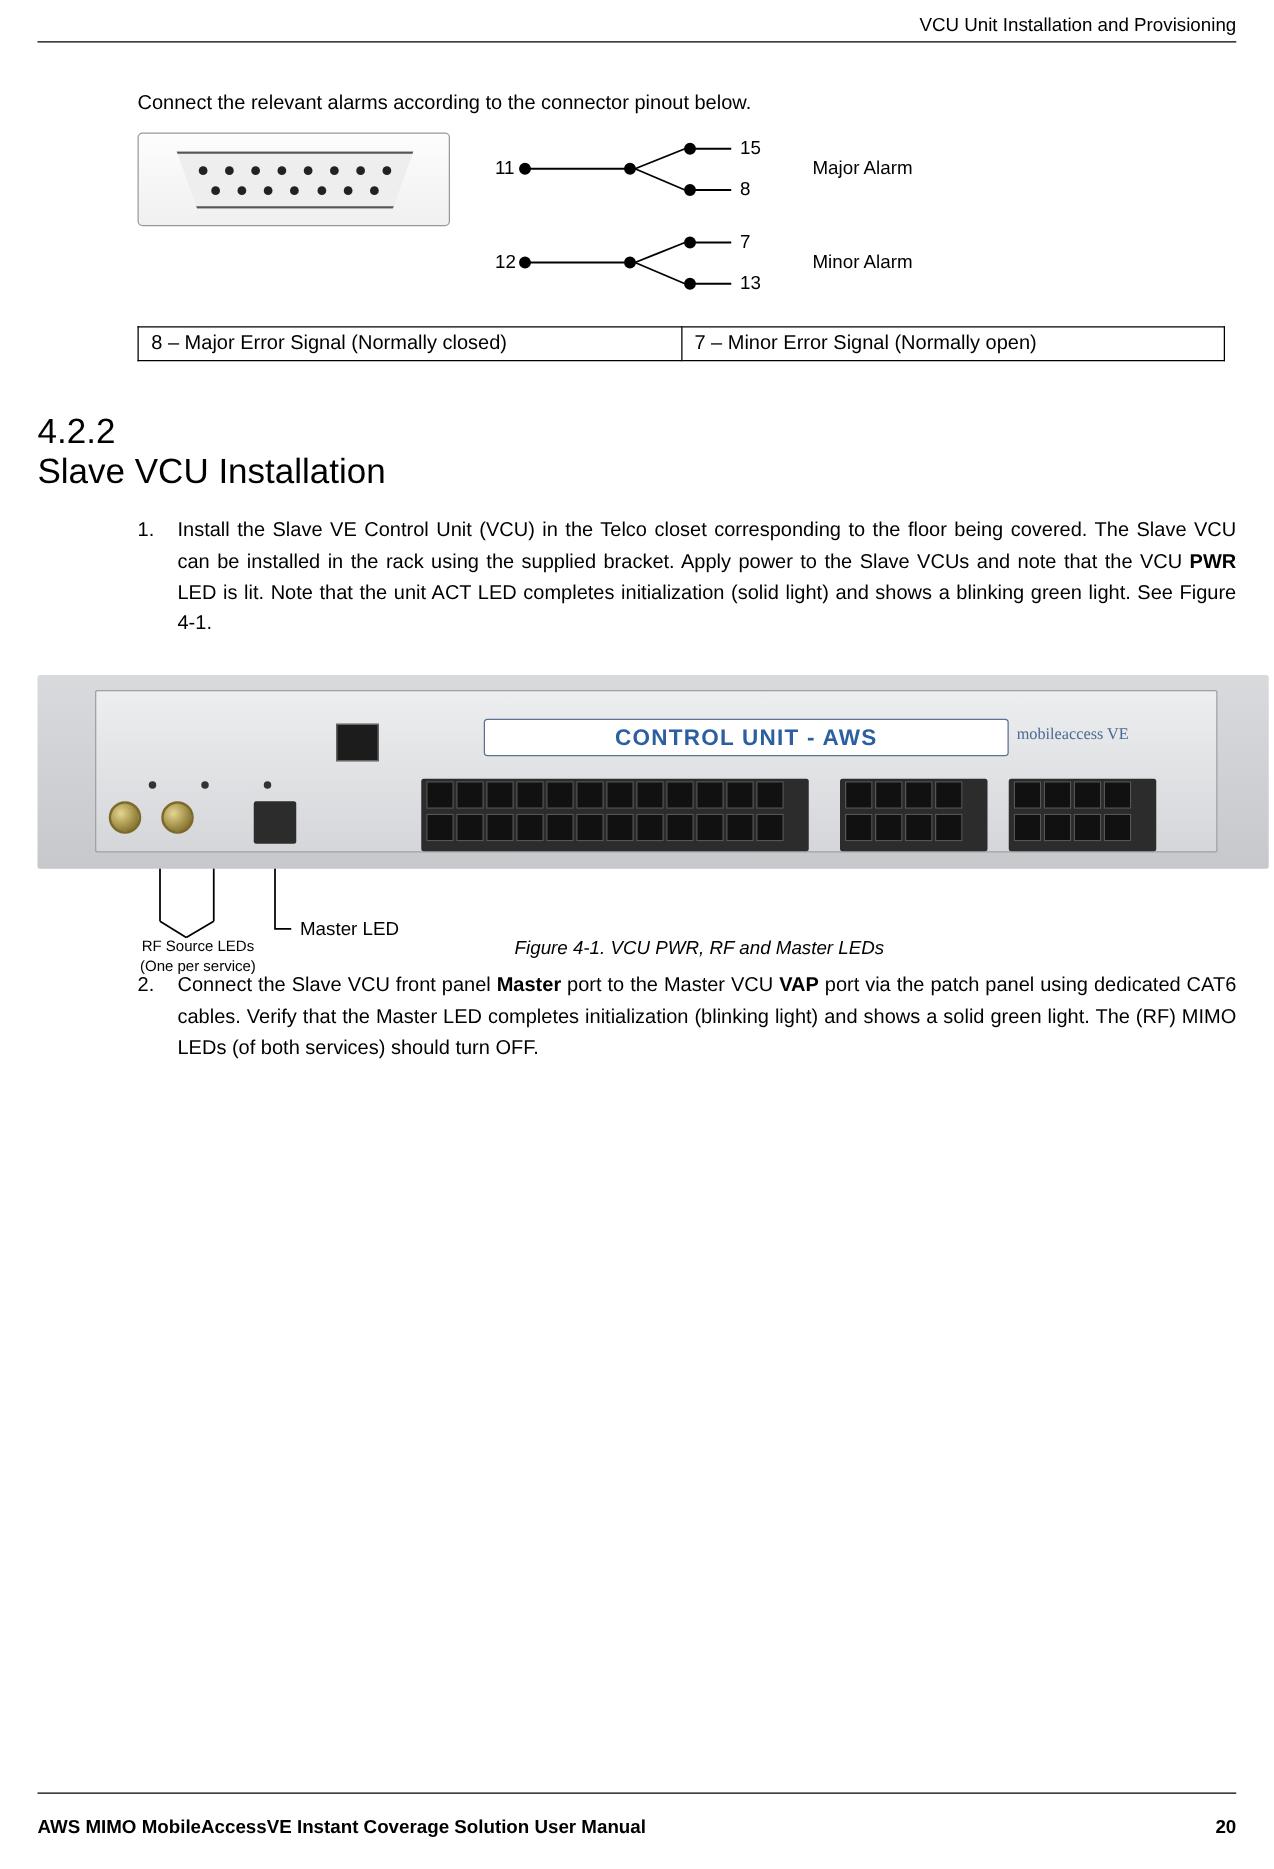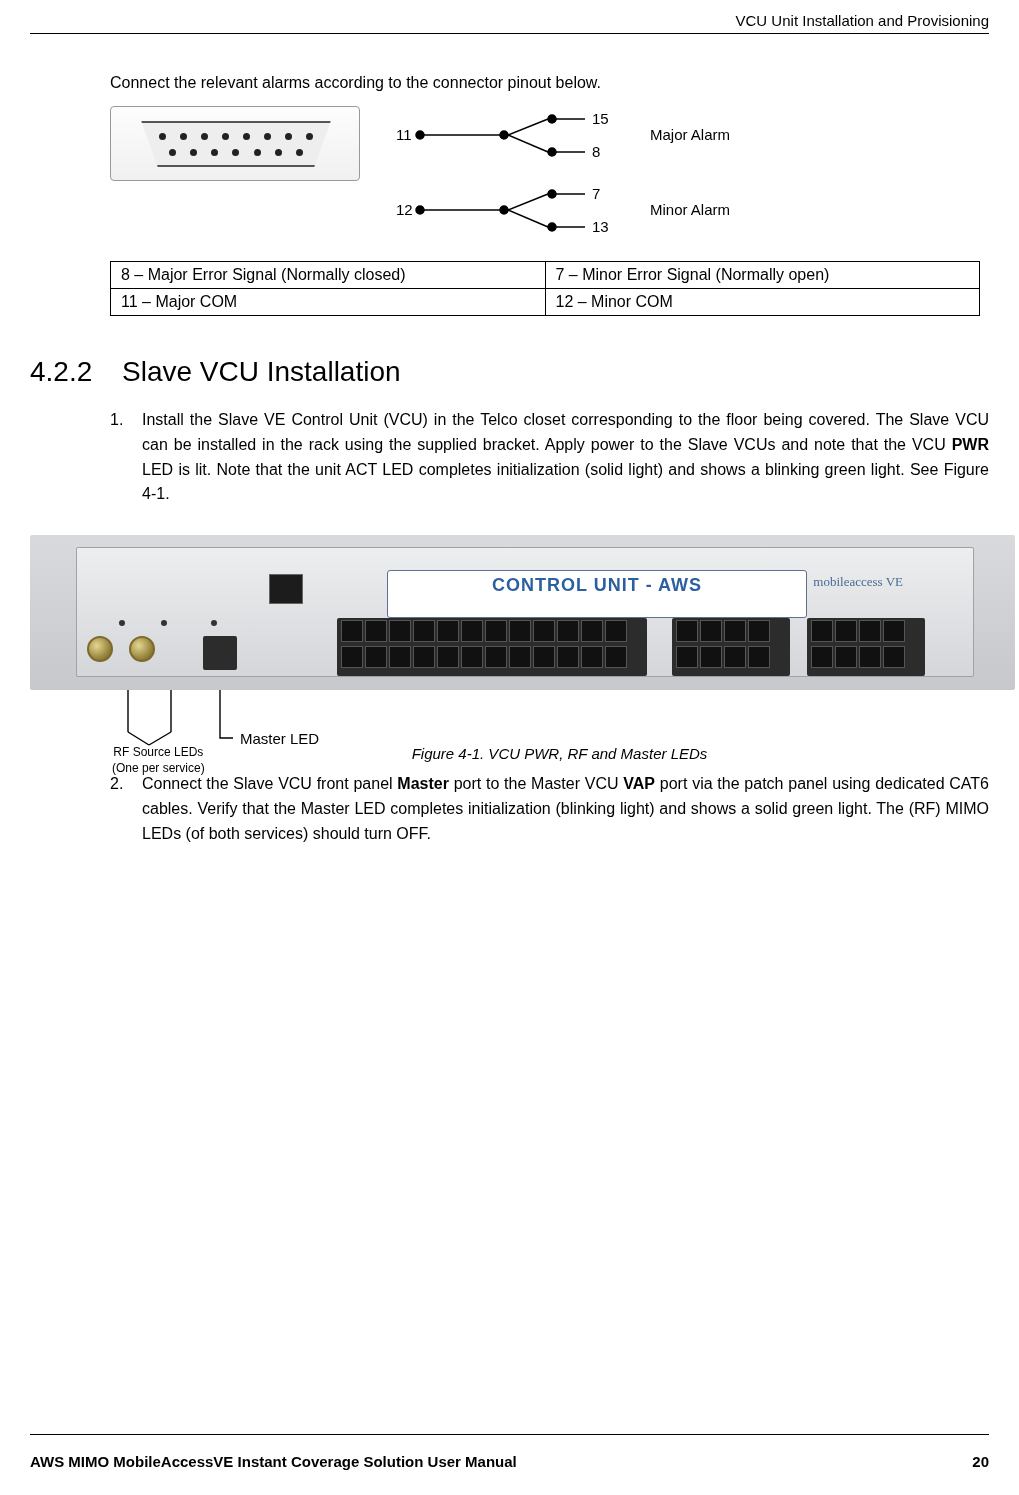--- a/index.html
+++ b/index.html
@@ -95,20 +95,21 @@
       border: 1px solid #000;
       padding: 4px 10px;
       width: 50%;
     }
     .section-heading {
       display: flex;
       align-items: baseline;
       margin-top: 40px;
       margin-bottom: 20px;
       margin-left: -80px;
+      flex-direction: column;
     }
     .section-number {
       font-family: Arial, sans-serif;
       font-size: 28px;
       width: 92px;
     }
     .section-title {
       font-family: Arial, sans-serif;
       font-size: 28px;
     }
@@ -154,21 +155,21 @@
       position: absolute;
       left: 46px; top: 12px;
       width: 898px; height: 130px;
       background: linear-gradient(#eceef0, #d4d6d9);
       border: 1px solid #9fa3a8;
       border-radius: 2px;
     }
     .control-strip {
       position: absolute;
       left: 310px; top: 22px;
-      width: 420px; height: 48px;
+      width: 420px; height: 30px;
       background: #fff;
       border: 1px solid #5b7390;
       border-radius: 3px;
       text-align: center;
       color: #2b5fa0;
       font-weight: bold;
       font-size: 18px;
       line-height: 28px;
       letter-spacing: 1px;
     }
@@ -307,24 +308,20 @@
       <span class="alarm-label" style="left:260px;top:95px">Minor Alarm</span>
     </div>
   </div>
 
   <table class="pin-table">
     <tbody>
         <tr>
       <td>8 – Major Error Signal (Normally closed)</td>
       <td>7 – Minor Error Signal (Normally open)</td>
     </tr>
-    <tr>
-      <td>11 – Major COM</td>
-      <td>12 – Minor COM</td>
-    </tr>
   </tbody>
     </table>
 
   <div class="section-heading">
     <span class="section-number">4.2.2</span>
     <span class="section-title">Slave VCU Installation</span>
   </div>
 
   <ol class="steps">
     <li>

